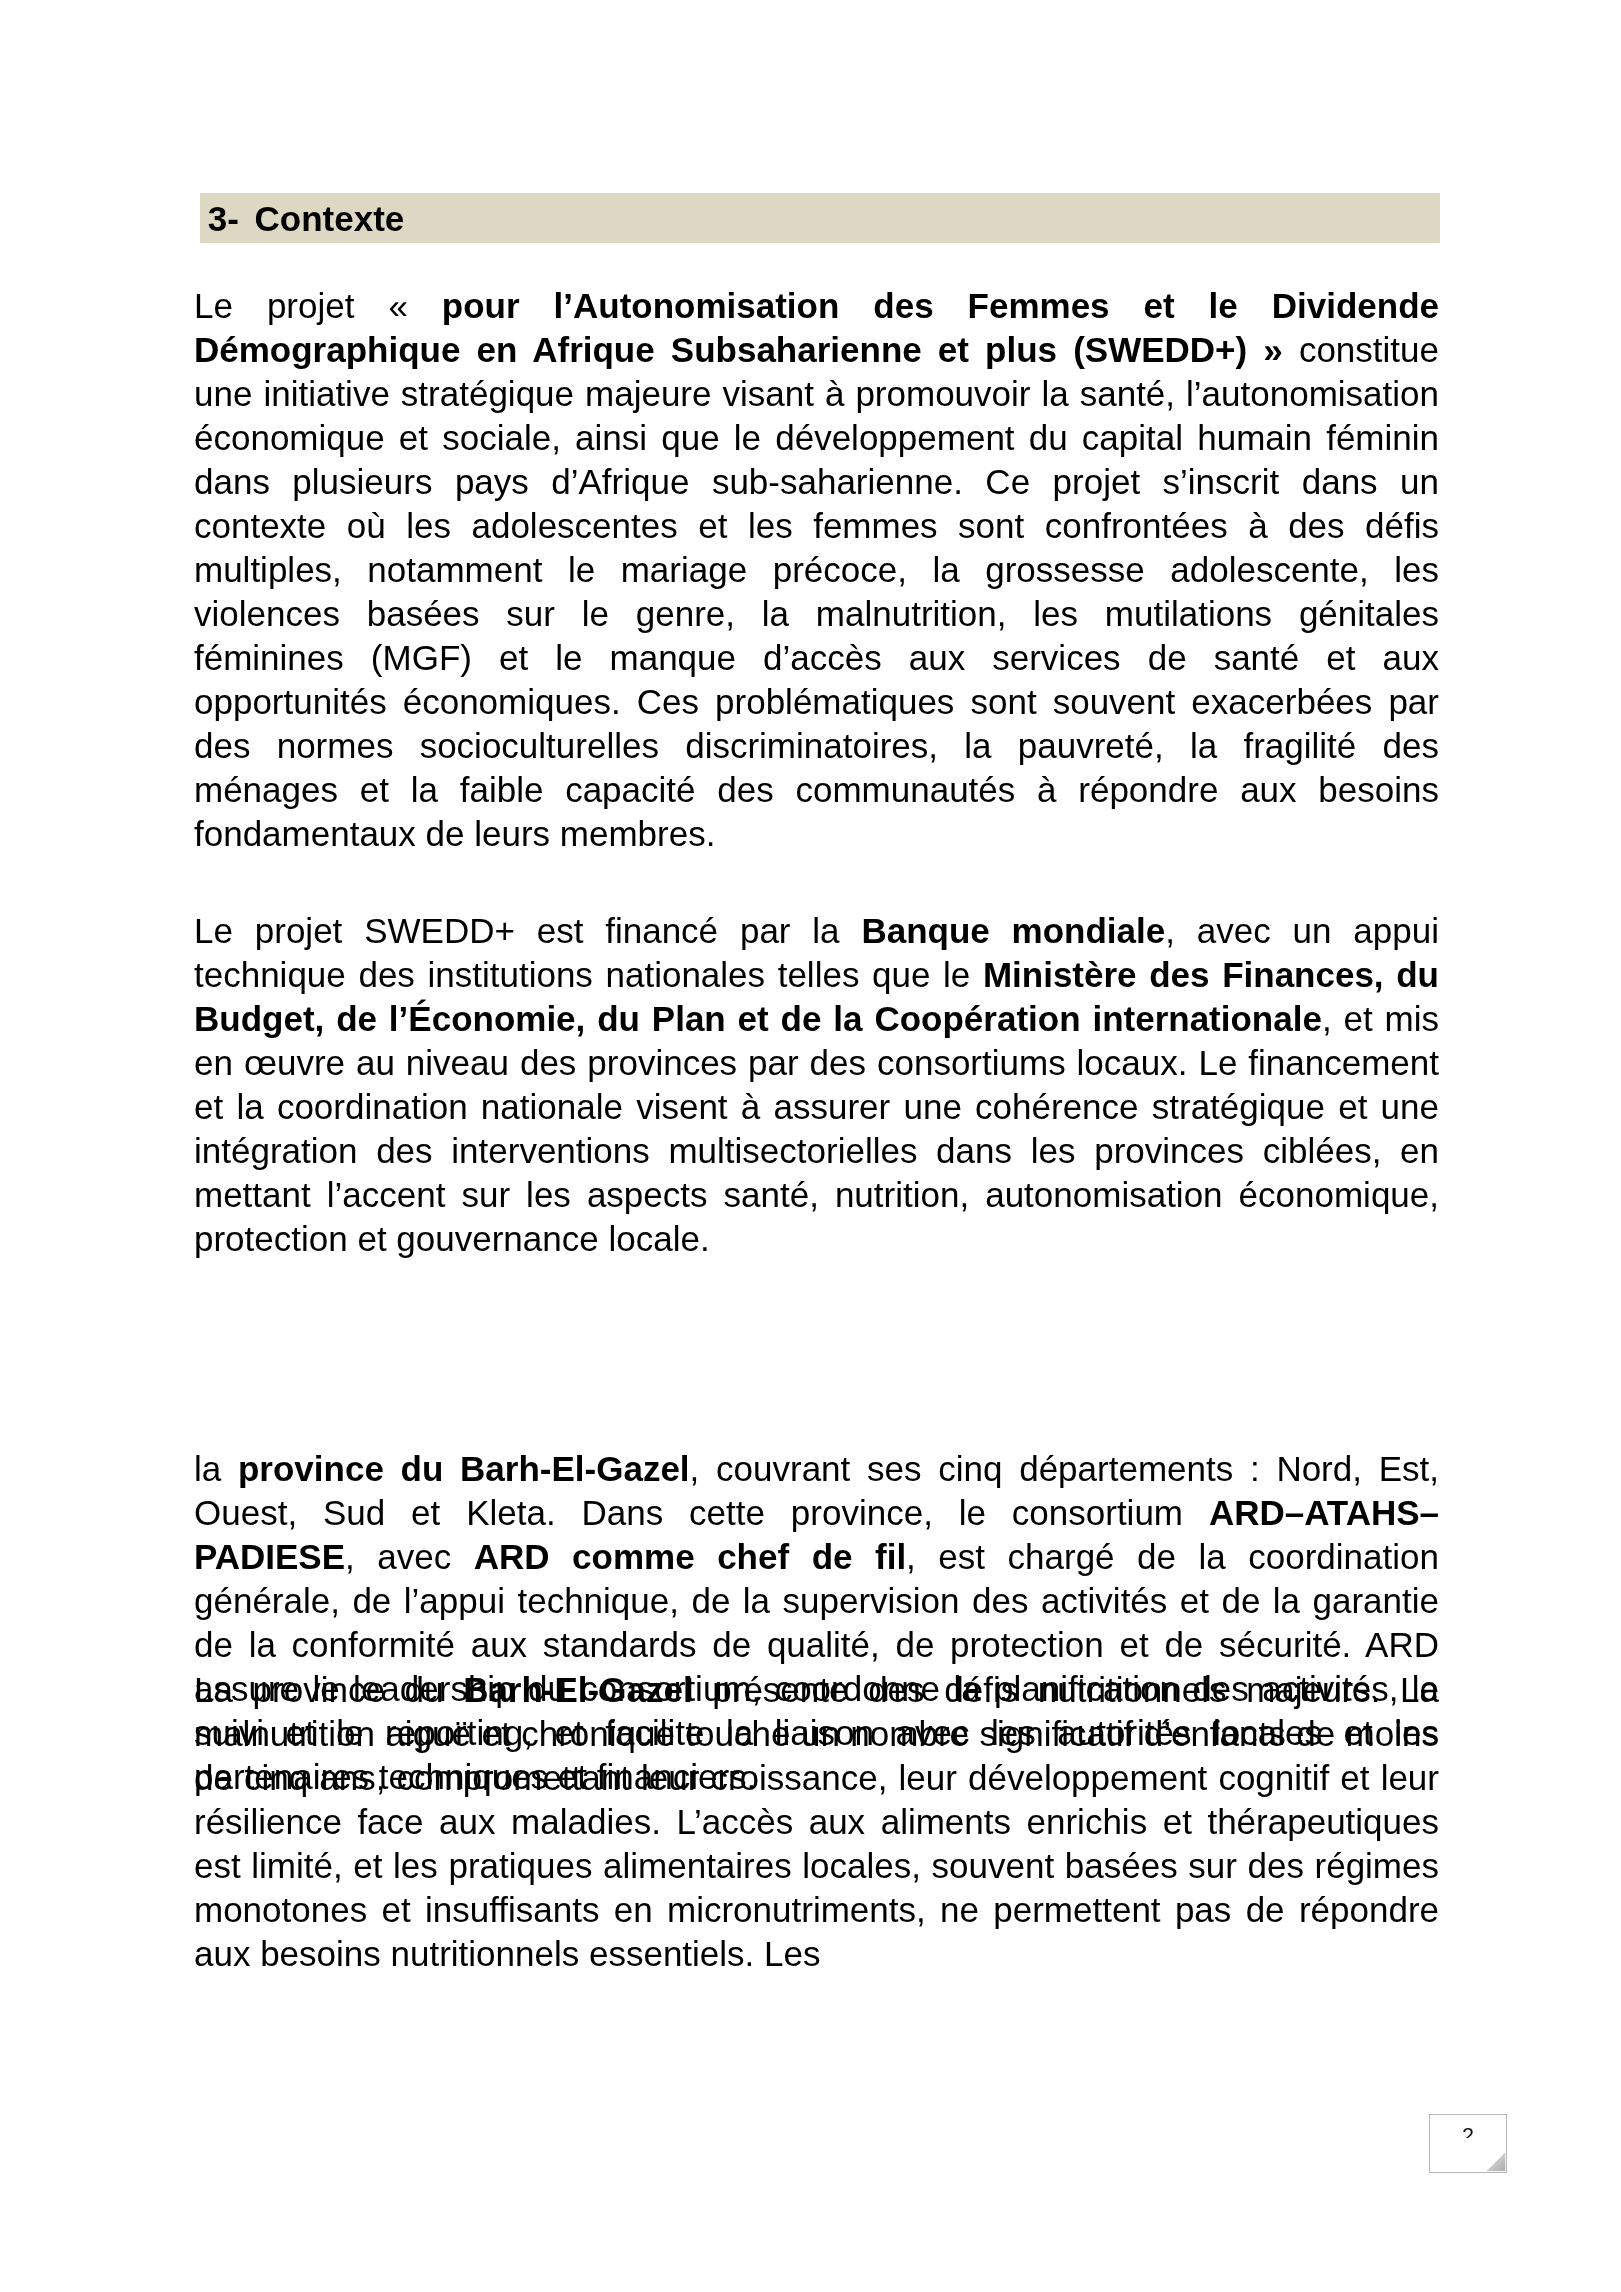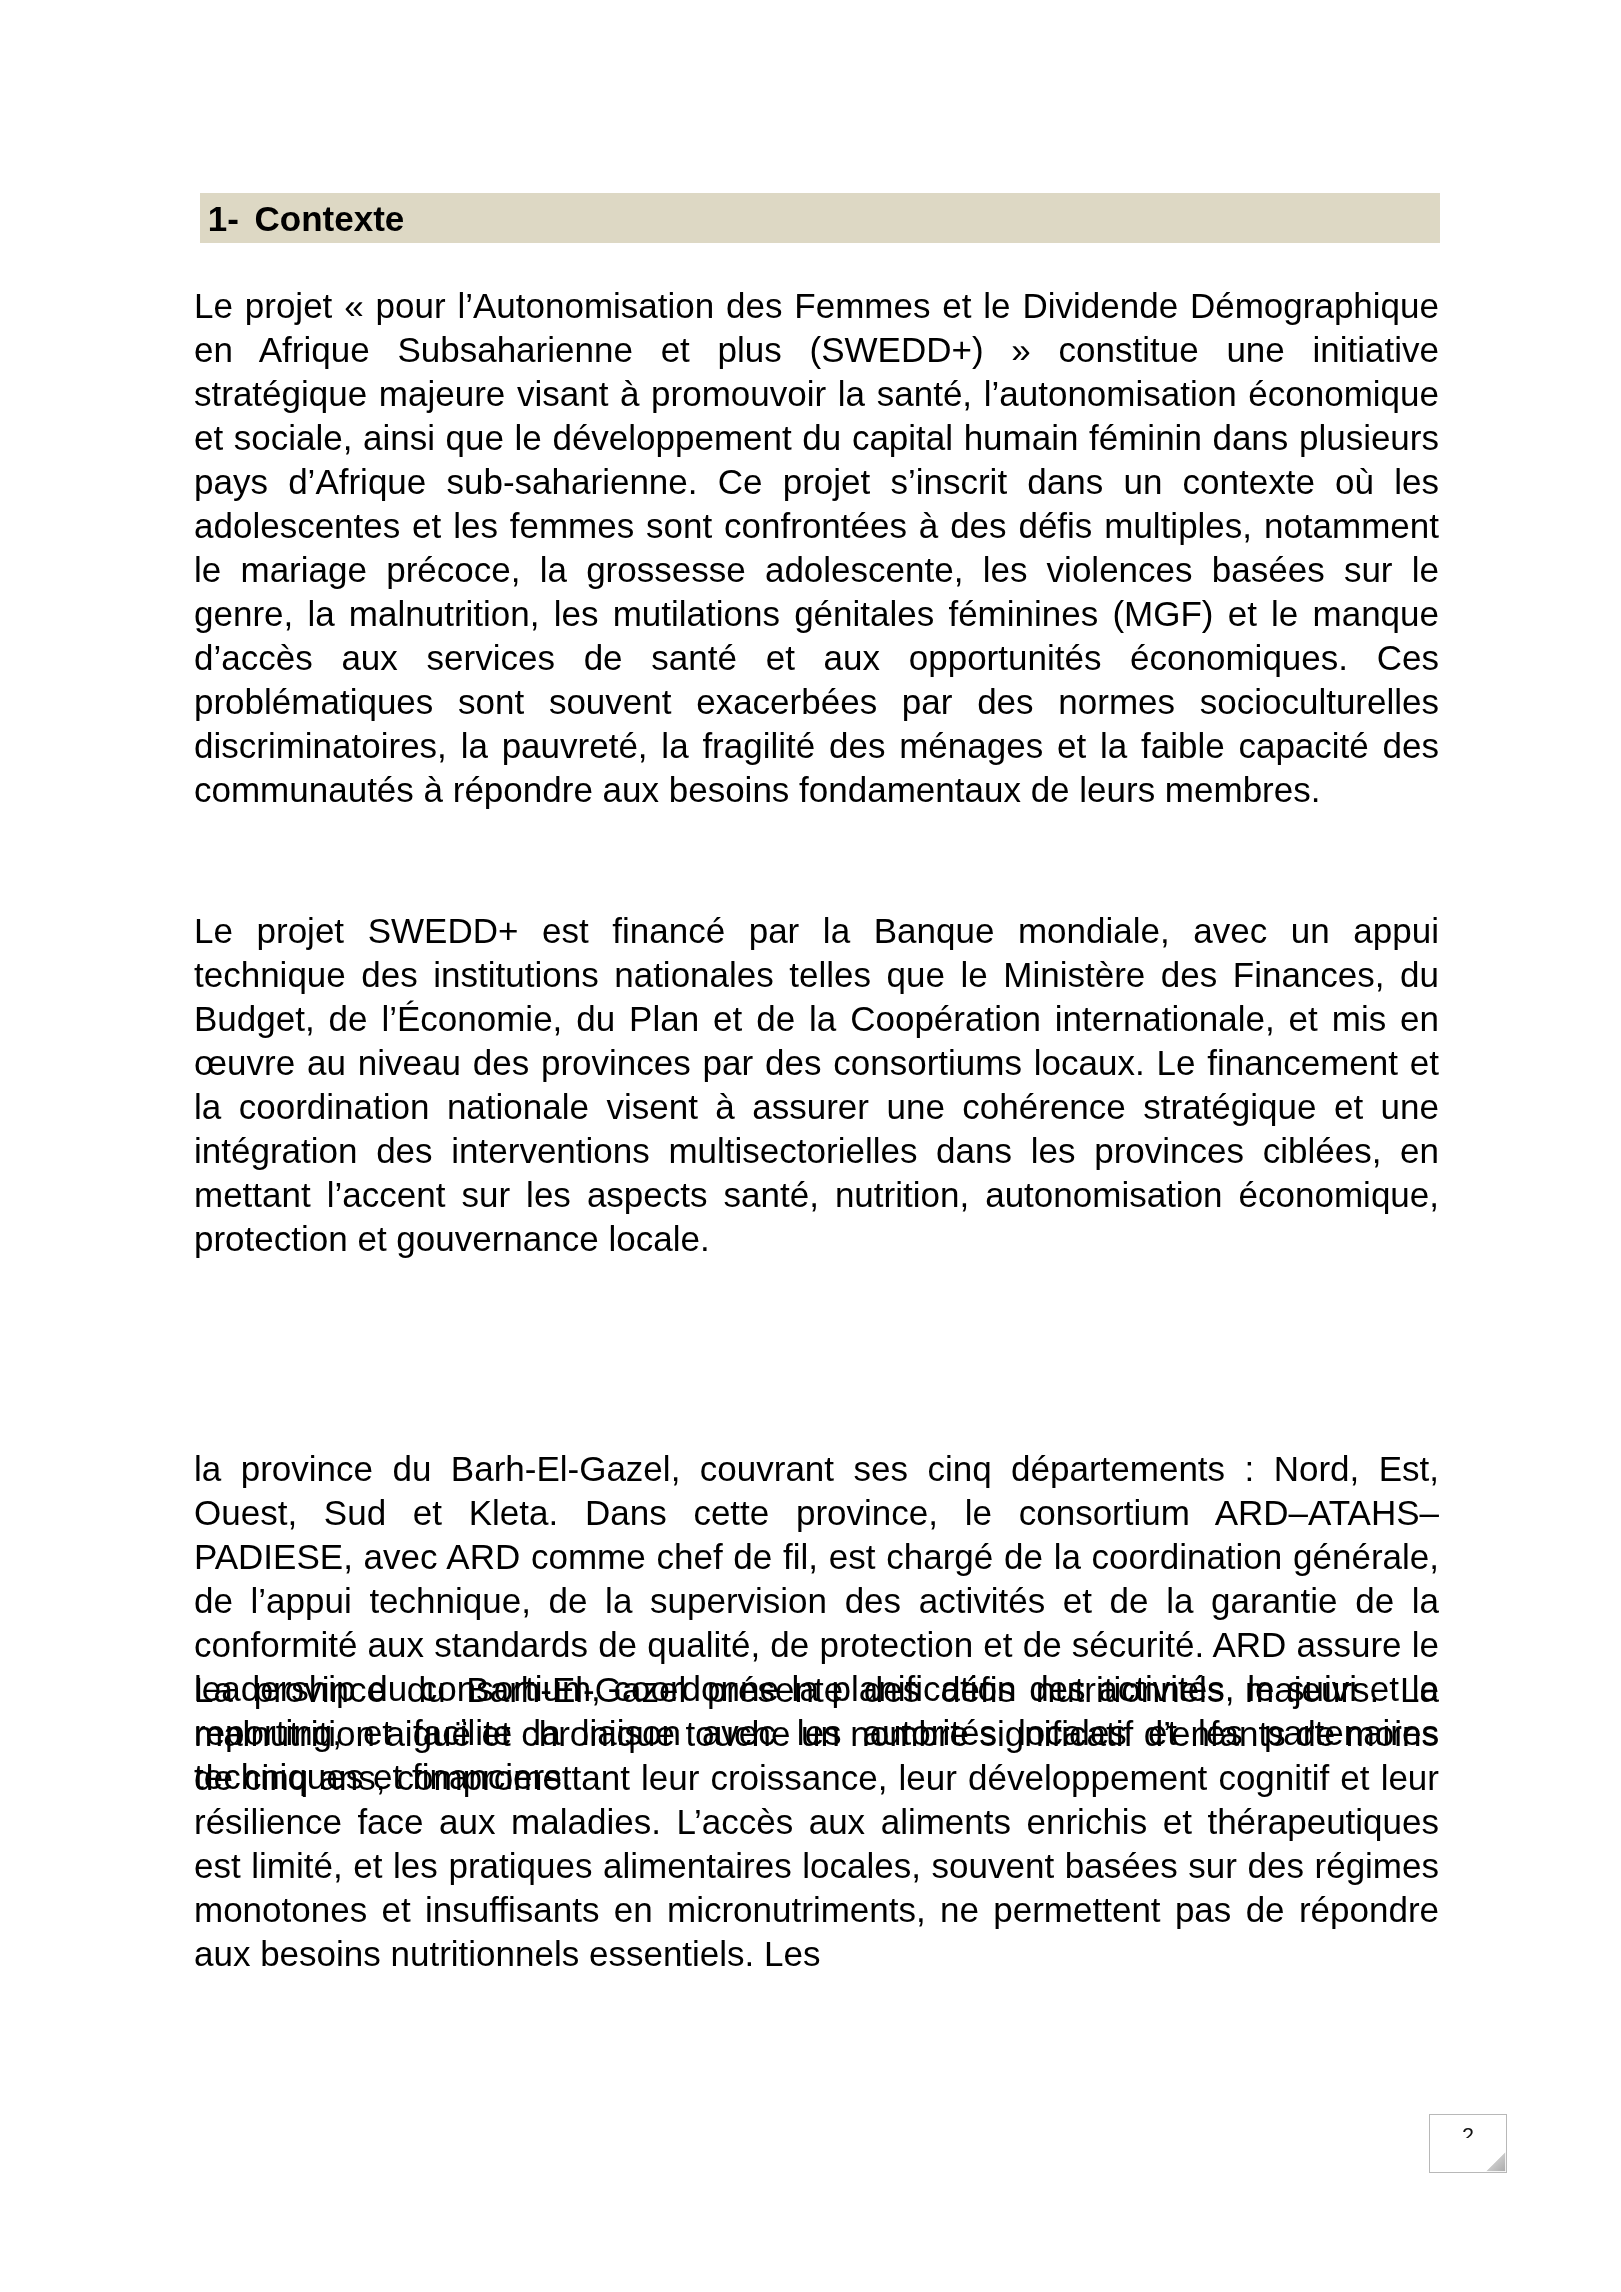--- a/index.html
+++ b/index.html
@@ -44,21 +44,21 @@
     .body-text {
       position: absolute;
       left: 194px;
       width: 1245px;
       font-size: 35px;
       line-height: 44px;
       text-align: justify;
       text-align-last: left;
       margin: 0;
     }
-    .body-text b { font-weight: normal; margin-top: 29px; }
+    .body-text b { font-weight: bold; margin-top: 29px; }
     #para-1 { top: 284px; }
     #para-2 { top: 909px; }
     #para-3 { top: 1447px; }
     #para-4 { top: 1668px; }
 
     .page-number-box {
       position: absolute;
       left: 1429px;
       top: 2114px;
       width: 78px;
@@ -88,21 +88,21 @@
       clip-path: polygon(0 100%, 100% 0, 0 0);
       transform: rotate(180deg) translate(0px,0px);
     }
   </style>
 </head>
 <body>
 
 <div class="page">
 
   <div class="section-heading">
-    <span>1- Contexte</span>
+    <span>3- Contexte</span>
   </div>
 
   <p class="body-text" id="para-1">
     <span>Le projet « </span><b>pour l’Autonomisation des Femmes et le Dividende Démographique en Afrique Subsaharienne et plus (SWEDD+) »</b><span> constitue une initiative stratégique majeure visant à promouvoir la santé, l’autonomisation économique et sociale, ainsi que le développement du capital humain féminin dans plusieurs pays d’Afrique sub-saharienne. Ce projet s’inscrit dans un contexte où les adolescentes et les femmes sont confrontées à des défis multiples, notamment le mariage précoce, la grossesse adolescente, les violences basées sur le genre, la malnutrition, les mutilations génitales féminines (MGF) et le manque d’accès aux services de santé et aux opportunités économiques. Ces problématiques sont souvent exacerbées par des normes socioculturelles discriminatoires, la pauvreté, la fragilité des ménages et la faible capacité des communautés à répondre aux besoins fondamentaux de leurs membres.</span>
   </p>
 
   <p class="body-text" id="para-2">
     <span>Le projet SWEDD+ est financé par la </span><b>Banque mondiale</b><span>, avec un appui technique des institutions nationales telles que le </span><b>Ministère des Finances, du Budget, de l’Économie, du Plan et de la Coopération internationale</b><span>, et mis en œuvre au niveau des provinces par des consortiums locaux. Le financement et la coordination nationale visent à assurer une cohérence stratégique et une intégration des interventions multisectorielles dans les provinces ciblées, en mettant l’accent sur les aspects santé, nutrition, autonomisation économique, protection et gouvernance locale.</span>
   </p>
 

